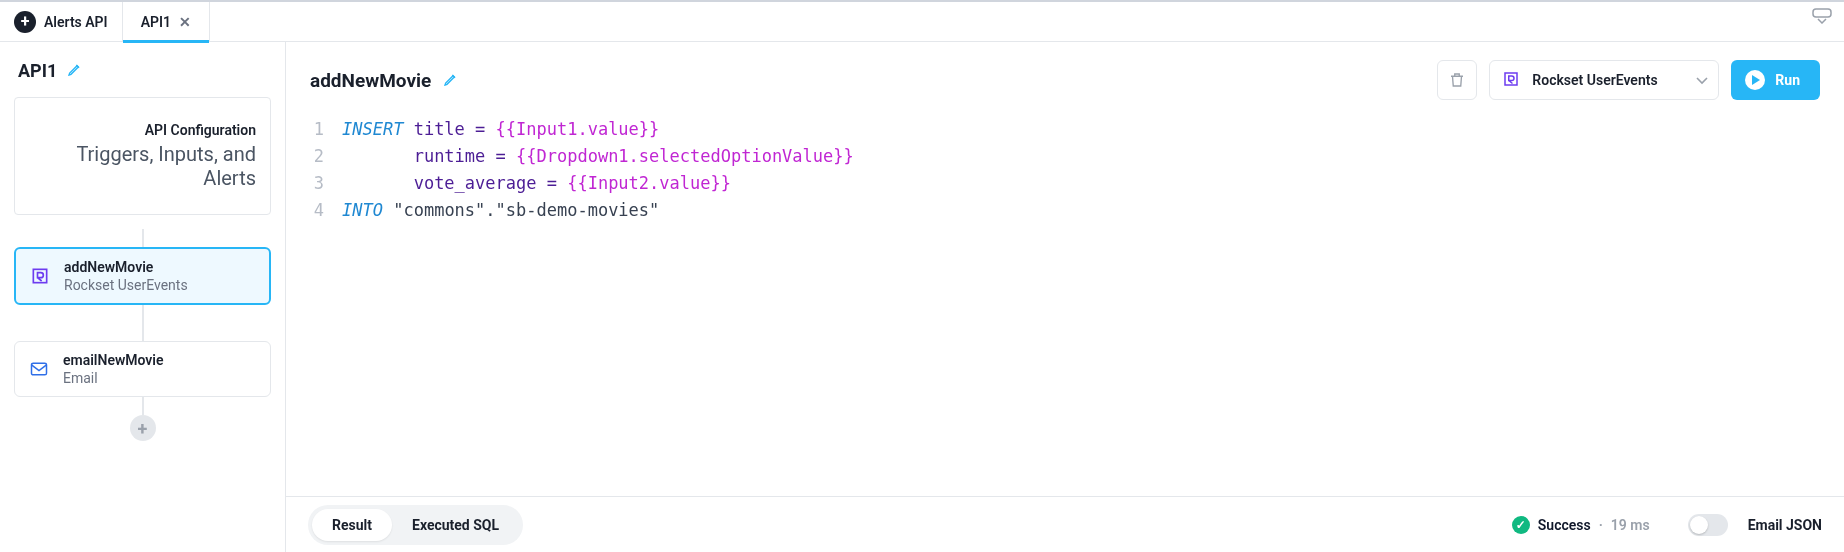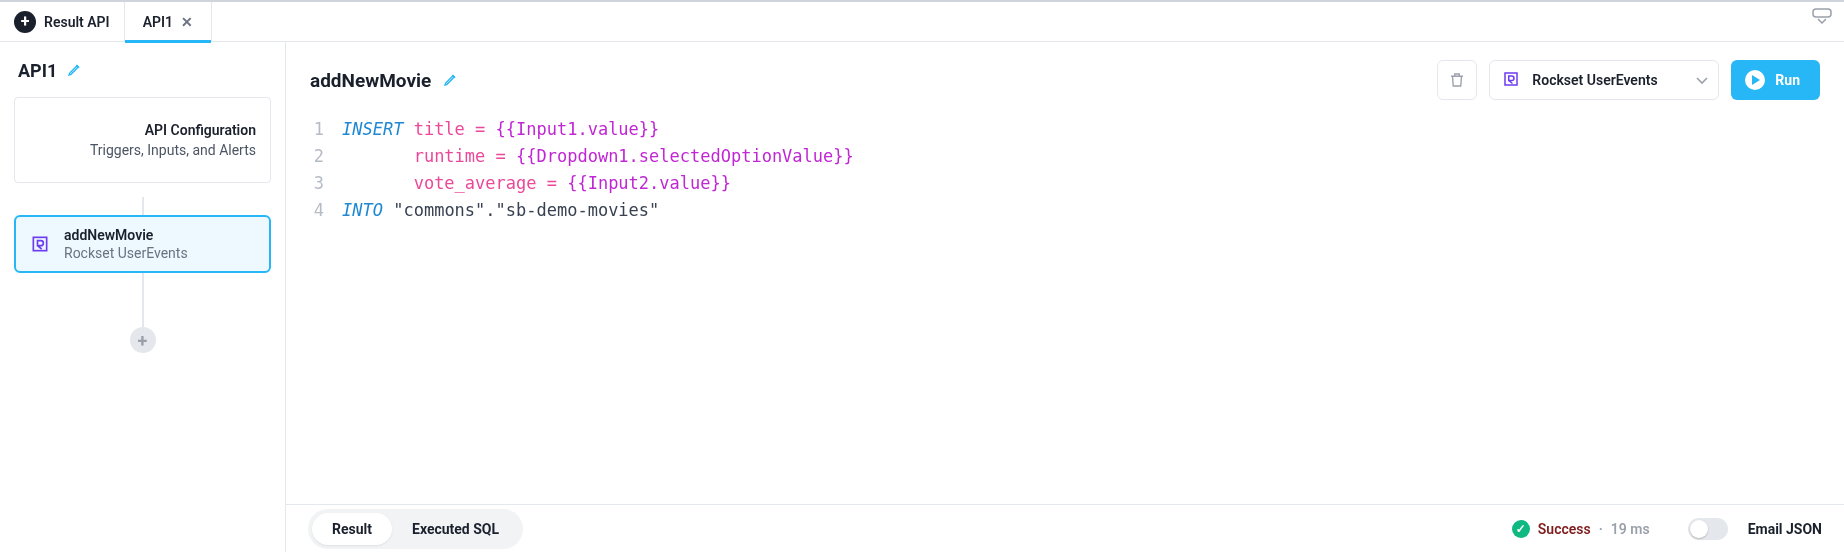--- a/index.html
+++ b/index.html
@@ -78,21 +78,21 @@
   .edit-icon { color: #27b6f6; cursor: pointer; }
   .config-card {
     border: 1px solid #e4e7eb;
     border-radius: 4px;
     padding: 24px 14px;
     margin-bottom: 14px;
     cursor: pointer;
     text-align: right;
   }
   .config-card .title { font-weight: 600; margin-bottom: 4px; }
-  .config-card .subtitle { color: #4b5563; font-size: 14px; }
+  .config-card .subtitle { color: #4b5563; font-size: 20px; }
 
   .step-connector {
     width: 2px; height: 18px;
     background: #e4e7eb;
     margin: 0 auto;
   }
   .step-card {
     border: 1px solid #e4e7eb;
     border-radius: 6px;
     padding: 10px 12px;
@@ -193,26 +193,26 @@
     width: 50px;
     text-align: right;
     color: #b6bcc6;
     padding-right: 12px;
     user-select:none;
   }
   .gutter div { height: 27px; }
   .code-lines { padding-left: 6px; }
   .code-lines div { height: 27px; white-space: pre; }
   .kw { color: #1f88d2; font-style: italic; }
-  .tok-text { color: #ec4899; }
+  .tok-text { color: #4c1d95; }
   .tpl { color: #c026d3; }
   .str { color: #374151; }
 
   .bottom-bar {
-    height: 48px;
+    height: 56px;
     border-top: 1px solid #e4e7eb;
     display:flex; align-items:center;
     padding: 0 22px;
     gap: 26px;
   }
   .seg {
     display:flex;
     background:#f1f3f5;
     border-radius: 22px;
     padding: 4px;
@@ -228,41 +228,41 @@
     background:#fff;
     box-shadow: 0 1px 2px rgba(0,0,0,0.08);
   }
   .status { margin-left:auto; display:flex; align-items:center; gap:8px; font-weight:600; }
   .status .check {
     width:18px; height:18px; border-radius:50%;
     background:#10b981; color:#fff;
     display:flex; align-items:center; justify-content:center;
     font-size:12px;
   }
-  .status .success { color:#7f1d1d; }
+  .status .success { color:#0f172a; }
   .status .dot { color:#9aa1ab; }
   .status .time { color:#9aa1ab; }
   .toggle {
     width:40px; height:22px; border-radius:11px;
     background:#e4e7eb; position:relative; margin-left:30px; cursor:pointer;
   }
   .toggle::before {
     content:""; position:absolute; left:2px; top:2px;
     width:18px; height:18px; border-radius:50%; background:#fff;
     box-shadow:0 1px 2px rgba(0,0,0,0.2);
   }
   .show-json { font-weight:700; margin-left:12px; }
 </style>
 </head>
 <body>
 
 <div class="top-bar">
   <div class="create-api">
     <span class="plus-circle">+</span>
-    <span>Result API</span>
+    <span>Alerts API</span>
   </div>
   <div class="tab active">
     <span>API1</span>
     <span class="tab-close">✕</span>
   </div>
   <div class="top-right">
     <svg width="20" height="10" viewBox="0 0 20 10">
         <rect x="1" y="1" width="18" height="8" rx="3" fill="none" stroke="#9aa1ab" stroke-width="1.5"></rect>
       </svg>
     <svg width="10" height="6" viewBox="0 0 10 6">
@@ -299,20 +299,32 @@
       </div>
       <div class="step-text">
         <div class="name">addNewMovie</div>
         <div class="sub">Rockset UserEvents</div>
       </div>
     </div>
 
     <div class="step-connector"></div>
 
     <div class="step-connector"></div>
+    <div class="step-card">
+      <div class="step-icon">
+        <svg width="20" height="20" viewBox="0 0 24 24" fill="none" stroke="#2f6fe8" stroke-width="1.8">
+            <rect x="3" y="5" width="18" height="14" rx="2"></rect>
+            <path d="M3 7l9 7 9-7"></path>
+          </svg>
+      </div>
+      <div class="step-text">
+        <div class="name">emailNewMovie</div>
+        <div class="sub">Email</div>
+      </div>
+    </div>
 
     <div class="step-connector"></div>
     <div class="add-step">+</div>
   </div>
 
   <div class="main">
     <div class="main-header">
       <span class="step-title">addNewMovie</span>
       <span class="edit-icon">
         <svg width="16" height="16" viewBox="0 0 24 24" fill="none" stroke="#27b6f6" stroke-width="2">

